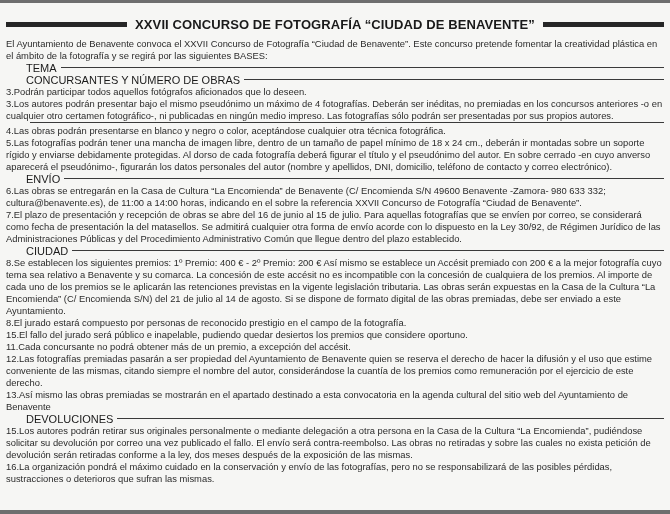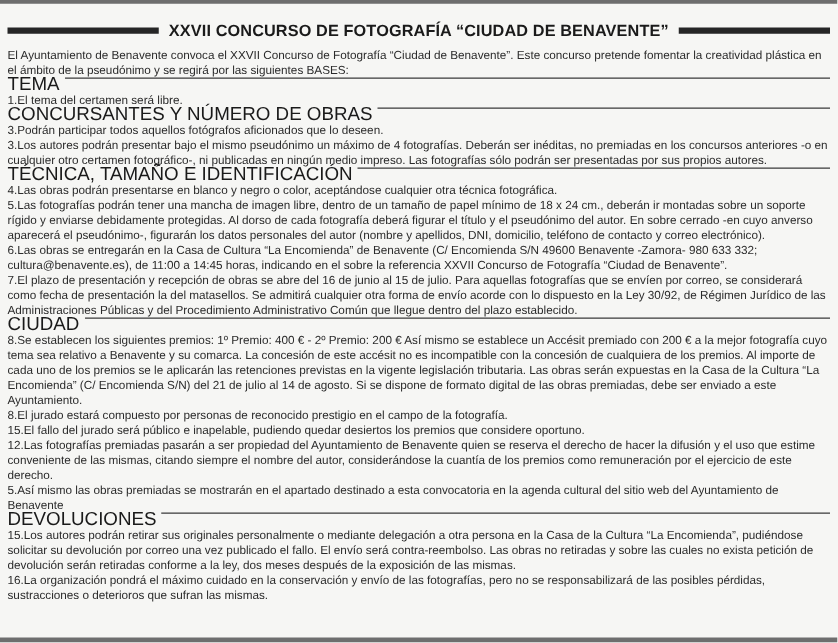--- a/index.html
+++ b/index.html
@@ -10,76 +10,79 @@
     color: #2b2b2b;
     position: relative;
   }
   .frame-top { position: absolute; left: 0; top: 0; width: 670px; height: 3px; background: #6e6e6e; }
   .frame-bottom { position: absolute; left: 0; bottom: 0; width: 670px; height: 4px; background: #6e6e6e; }
   .doc { position: absolute; left: 6px; top: 14px; width: 658px; }
   .title-row { display: flex; align-items: center; height: 20px; margin-bottom: 4px; }
   .title-bar { flex: 1; height: 5px; background: #262626; }
   .title { font-weight: bold; font-size: 13px; color: #1a1a1a; padding: 0 8px; white-space: nowrap; letter-spacing: 0.1px; }
   .intro, .p { font-size: 9.4px; line-height: 12px; }
-  .section { display: flex; align-items: flex-start; font-size: 15px; line-height: 12px; text-transform: none; }
+  .section { display: flex; align-items: center; font-size: 11px; line-height: 12px; text-transform: none; margin-left: 20px; }
   .section-label { white-space: nowrap; font-weight: normal; color: #1a1a1a; }
   .section-rule { flex: 1; height: 0; border-bottom: 1.2px solid #3a3a3a; margin: 0 0 2px 4px; }
 </style>
 </head>
 <body>
 
 <div class="frame-top"></div>
 
 <div class="doc">
   <div class="title-row">
     <div class="title-bar"></div>
     <div class="title">XXVII CONCURSO DE FOTOGRAFÍA “CIUDAD DE BENAVENTE”</div>
     <div class="title-bar"></div>
   </div>
-  <div class="intro">El Ayuntamiento de Benavente convoca el XXVII Concurso de Fotografía “Ciudad de Benavente”. Este concurso pretende fomentar la creatividad plástica en el ámbito de la pseudónimo y se regirá por las siguientes BASES:</div>
+  <div class="intro">El Ayuntamiento de Benavente convoca el XXVII Concurso de Fotografía “Ciudad de Benavente”. Este concurso pretende fomentar la creatividad plástica en el ámbito de la fotografía y se regirá por las siguientes BASES:</div>
   <div id="sections">
       <div>
         <div class="section">
           <span class="section-label">TEMA</span>
           <span class="section-rule"></span>
         </div>
-        <div class="p">1.El tema del certamen será libre.</div>
       </div>
       <div>
         <div class="section">
           <span class="section-label">CONCURSANTES Y NÚMERO DE OBRAS</span>
           <span class="section-rule"></span>
         </div>
         <div class="p">3.Podrán participar todos aquellos fotógrafos aficionados que lo deseen.</div>
         <div class="p">3.Los autores podrán presentar bajo el mismo pseudónimo un máximo de 4 fotografías. Deberán ser inéditas, no premiadas en los concursos anteriores -o en cualquier otro certamen fotográfico-, ni publicadas en ningún medio impreso. Las fotografías sólo podrán ser presentadas por sus propios autores.</div>
       </div>
       <div>
         <div class="section">
-          <span class="section-label">TÉCNICA, TAMAÑO E IDENTIFICACIÓN</span>
           <span class="section-rule"></span>
         </div>
         <div class="p">4.Las obras podrán presentarse en blanco y negro o color, aceptándose cualquier otra técnica fotográfica.</div>
         <div class="p">5.Las fotografías podrán tener una mancha de imagen libre, dentro de un tamaño de papel mínimo de 18 x 24 cm., deberán ir montadas sobre un soporte rígido y enviarse debidamente protegidas. Al dorso de cada fotografía deberá figurar el título y el pseudónimo del autor. En sobre cerrado -en cuyo anverso aparecerá el pseudónimo-, figurarán los datos personales del autor (nombre y apellidos, DNI, domicilio, teléfono de contacto y correo electrónico).</div>
       </div>
       <div>
-        <div class="p">6.Las obras se entregarán en la Casa de Cultura “La Encomienda” de Benavente (C/ Encomienda S/N 49600 Benavente -Zamora- 980 633 332; cultura@benavente.es), de 11:00 a 14:45 horas, indicando en el sobre la referencia XXVII Concurso de Fotografía “Ciudad de Benavente”.</div>
+        <div class="section">
+          <span class="section-label">ENVÍO</span>
+          <span class="section-rule"></span>
+        </div>
+        <div class="p">6.Las obras se entregarán en la Casa de Cultura “La Encomienda” de Benavente (C/ Encomienda S/N 49600 Benavente -Zamora- 980 633 332; cultura@benavente.es), de 11:00 a 14:00 horas, indicando en el sobre la referencia XXVII Concurso de Fotografía “Ciudad de Benavente”.</div>
         <div class="p">7.El plazo de presentación y recepción de obras se abre del 16 de junio al 15 de julio. Para aquellas fotografías que se envíen por correo, se considerará como fecha de presentación la del matasellos. Se admitirá cualquier otra forma de envío acorde con lo dispuesto en la Ley 30/92, de Régimen Jurídico de las Administraciones Públicas y del Procedimiento Administrativo Común que llegue dentro del plazo establecido.</div>
       </div>
       <div>
         <div class="section">
           <span class="section-label">CIUDAD</span>
           <span class="section-rule"></span>
         </div>
         <div class="p">8.Se establecen los siguientes premios: 1º  Premio: 400 € - 2º  Premio: 200 € Así mismo se establece un Accésit premiado con 200 € a la mejor fotografía cuyo tema sea relativo a Benavente y su comarca. La concesión de este accésit no es incompatible con la concesión de cualquiera de los premios. Al importe de cada uno de los premios se le aplicarán las retenciones previstas en la vigente legislación tributaria. Las obras serán expuestas en la Casa de la Cultura “La Encomienda” (C/ Encomienda S/N) del 21 de julio al 14 de agosto. Si se dispone de formato digital de las obras premiadas, debe ser enviado a este Ayuntamiento.</div>
       </div>
       <div>
         <div class="p">8.El jurado estará compuesto por personas de reconocido prestigio en el campo de la fotografía.</div>
         <div class="p">15.El fallo del jurado será público e inapelable, pudiendo quedar desiertos los premios que considere oportuno.</div>
+        <div class="p">11.Cada concursante no podrá obtener más de un premio, a excepción del accésit.</div>
         <div class="p">12.Las fotografías premiadas pasarán a ser propiedad del Ayuntamiento de Benavente quien se reserva el derecho de hacer la difusión y el uso que estime conveniente de las mismas, citando siempre el nombre del autor, considerándose la cuantía de los premios como remuneración por el ejercicio de este derecho.</div>
-        <div class="p">5.Así mismo las obras premiadas se mostrarán en el apartado destinado a esta convocatoria en la agenda cultural del sitio web del Ayuntamiento de Benavente</div>
+        <div class="p">13.Así mismo las obras premiadas se mostrarán en el apartado destinado a esta convocatoria en la agenda cultural del sitio web del Ayuntamiento de Benavente</div>
       </div>
       <div>
         <div class="section">
           <span class="section-label">DEVOLUCIONES</span>
           <span class="section-rule"></span>
         </div>
         <div class="p">15.Los autores podrán retirar sus originales personalmente o mediante delegación a otra persona en la Casa de la Cultura “La Encomienda”, pudiéndose solicitar su devolución por correo una vez publicado el fallo. El envío será contra-reembolso. Las obras no retiradas y sobre las cuales no exista petición de devolución serán retiradas conforme a la ley, dos meses después de la exposición de las mismas.</div>
         <div class="p">16.La organización pondrá el máximo cuidado en la conservación y envío de las fotografías, pero no se responsabilizará de las posibles pérdidas, sustracciones o deterioros que sufran las mismas.</div>
       </div>
     </div>

